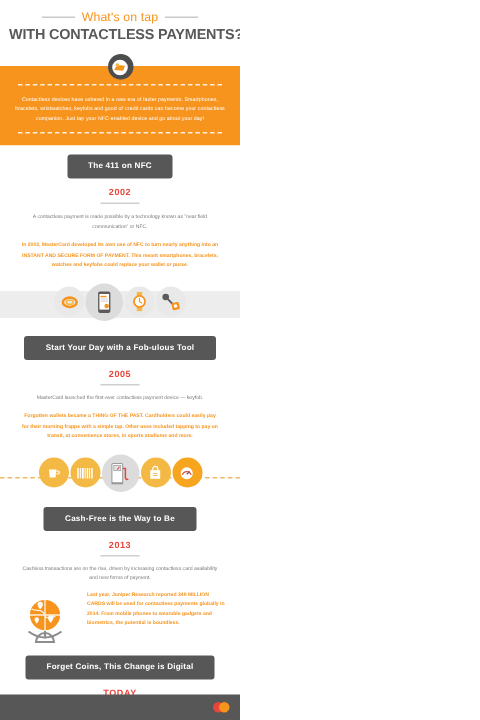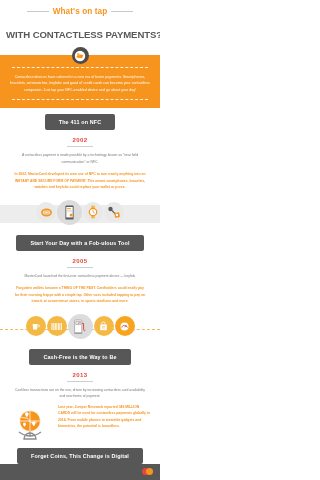--- a/index.html
+++ b/index.html
@@ -9,22 +9,22 @@
     background:#ffffff;
     color:#5b5b5b;
     overflow:hidden;
   }
   .page { width:160px; height:480px; position:relative; background:#fff; }
 
   
   .header { padding:7px 6px 4px; text-align:center; background:#fff; }
   .title-row { display:flex; align-items:center; justify-content:center; gap:4px; }
   .rule { height:1px; background:#c9c9c9; width:22px; flex:none; }
-  .title-1 { font-size:8.2px; font-weight:bold; color:#f7941e; letter-spacing:.1px; white-space:nowrap; }
-  .title-2 { font-size:9.6px; font-weight:bold; color:#595959; letter-spacing:-.1px; margin-top:13px; white-space:nowrap; }
+  .title-1 { font-size:8.2px; font-weight:normal; color:#f7941e; letter-spacing:.1px; white-space:nowrap; }
+  .title-2 { font-size:9.6px; font-weight:bold; color:#595959; letter-spacing:-.1px; margin-top:2px; white-space:nowrap; }
 
   
   .badge-wrap { display:flex; justify-content:center; margin-top:3px; position:relative; z-index:3; }
   .badge { width:17px; height:17px; border-radius:50%; background:#4d4d4d;
            display:flex; align-items:center; justify-content:center; }
   .badge svg { display:block; }
 
   
   .intro { background:#f7941e; color:#fff; padding:7px 9px 8px; text-align:center; margin-top:-9px; }
   .intro p { font-size:3.5px; line-height:1.85; letter-spacing:.05px; }

